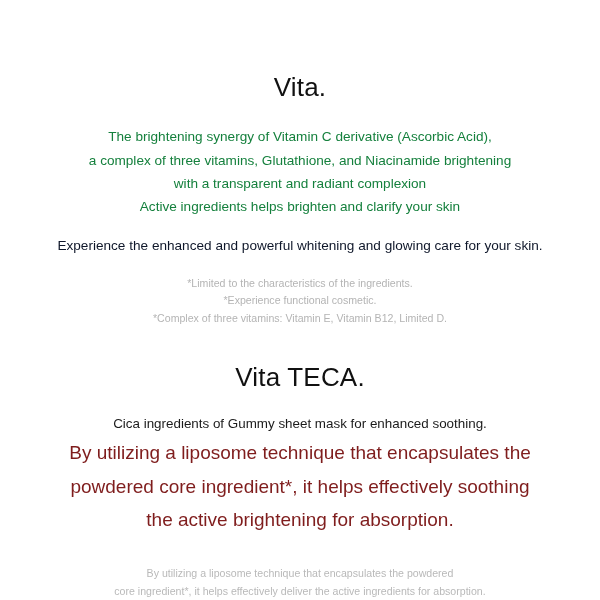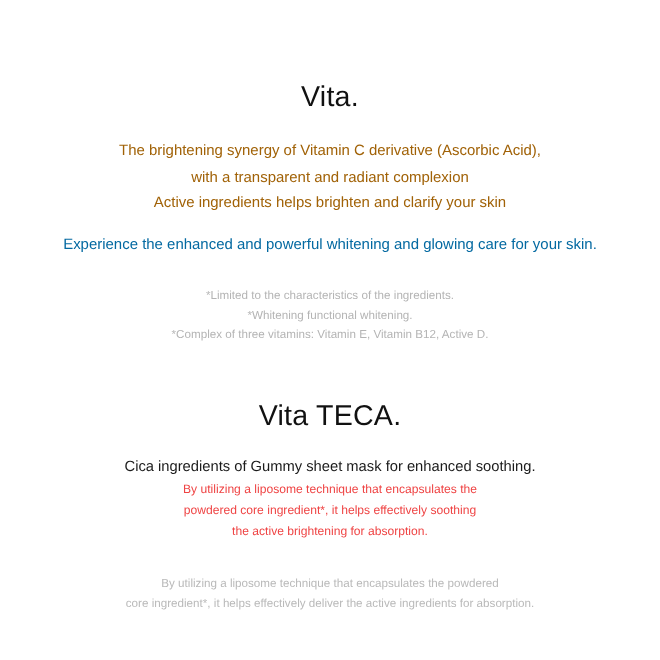--- a/index.html
+++ b/index.html
@@ -40,84 +40,85 @@
   }
   .heading-vita {
     margin-bottom: 22px;
   }
   .heading-micro {
     margin-bottom: 20px;
   }
   .body-block {
     font-size: 13.6px;
     line-height: 1.72;
-    color: #a16207;
+    color: #15803d;
     font-weight: 400;
   }
   .body-line {
     display: block;
     white-space: nowrap;
   }
   .emphasis-block {
     font-size: 13.6px;
     line-height: 1.7;
-    color: #0369a1;
+    color: #0f172a;
     margin-top: 15px;
   }
   .fineprint {
     font-size: 10.6px;
     line-height: 1.65;
     color: #b4b4b4;
-    margin-top: 28px;
+    margin-top: 18px;
   }
   .fineprint .body-line {
     display: block;
     white-space: nowrap;
   }
   .spacer-between {
     height: 48px;
   }
   .sub-lead {
     font-size: 13.4px;
     line-height: 1.7;
     color: #1b1b1b;
     margin-bottom: 0;
   }
   .micro-body {
-    font-size: 11px;
+    font-size: 19px;
     line-height: 1.75;
-    color: #ef4444;
+    color: #7f1d1d;
   }
   .micro-fine {
     font-size: 10.6px;
     line-height: 1.7;
     color: #b9b9b9;
     margin-top: 28px;
   }
 </style>
 </head>
 <body>
 
 <div class="page">
 
   <section class="section">
     <h1 class="heading heading-vita">Vita.</h1>
 
     <div class="body-block">
       <span class="body-line">The brightening synergy of Vitamin C derivative (Ascorbic Acid),</span>
+      <span class="body-line">a complex of three vitamins, Glutathione, and Niacinamide brightening</span>
       <span class="body-line">with a transparent and radiant complexion</span>
       <span class="body-line">Active ingredients helps brighten and clarify your skin</span>
     </div>
 
     <div class="emphasis-block">Experience the enhanced and powerful whitening and glowing care for your skin.</div>
 
     <div class="fineprint">
       <span class="body-line">*Limited to the characteristics of the ingredients.</span>
-      <span class="body-line">*Whitening functional whitening.</span>
-      <span class="body-line">*Complex of three vitamins: Vitamin E, Vitamin B12, Active D.</span>
+      <span class="body-line">*Experience functional cosmetic.</span>
+      <span class="body-line">*Complex of three vitamins: Vitamin E, Vitamin B12, Limited D.</span>
     </div>
   </section>
 
   <div class="spacer-between"></div>
 
   <section class="section">
     <h1 class="heading heading-micro">Vita TECA.</h1>
 
     <div class="sub-lead">Cica ingredients of Gummy sheet mask for enhanced soothing.</div>
 

